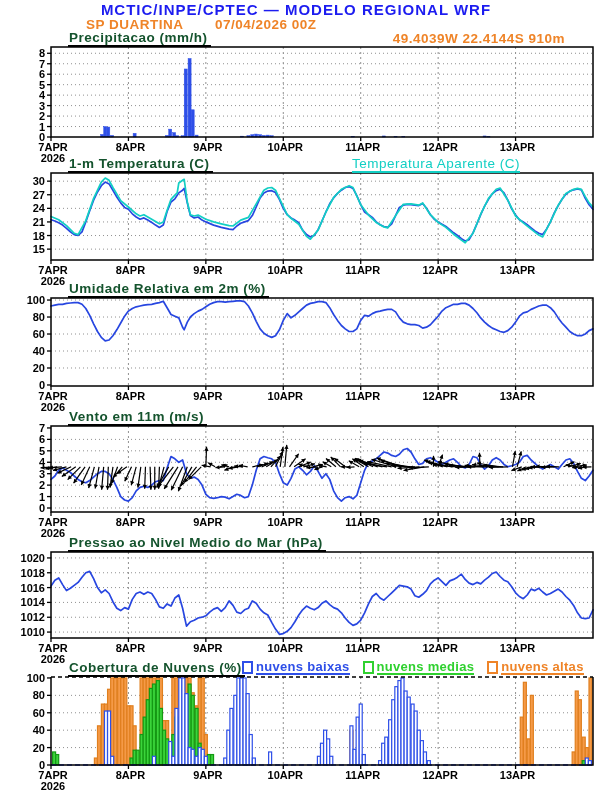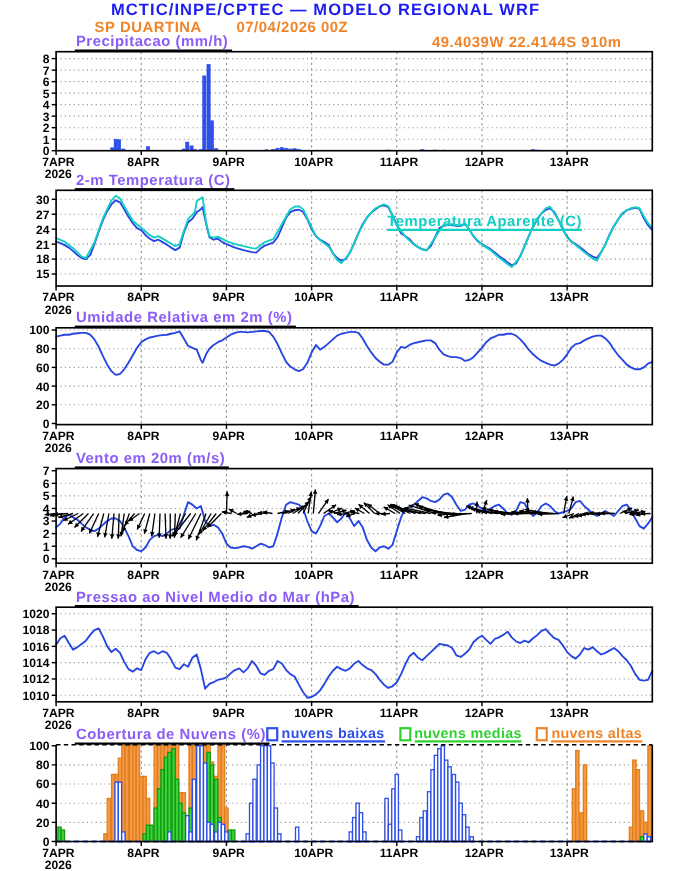--- a/index.html
+++ b/index.html
@@ -2,23 +2,23 @@
 <html><head>
 <meta charset="utf-8">
 <style>
   html,body{margin:0;padding:0;background:#fff;}
   body{width:612px;height:792px;position:relative;overflow:hidden;
        font-family:"Liberation Sans",sans-serif;}
   .hdr-title{position:absolute;top:1px;left:0;width:592px;text-align:center;
              font-size:15px;font-weight:bold;letter-spacing:1px;}
   .hdr-item{position:absolute;font-size:13.5px;font-weight:bold;letter-spacing:0.5px;}
   .ptitle{position:absolute;font-size:13.5px;font-weight:bold;letter-spacing:0.5px;
-          color:#8b5cf6;border-bottom:2px solid #000;padding:0 3px 0 1px;line-height:14px;}
-  .plegend{position:absolute;font-size:13.5px;font-weight:bold;letter-spacing:0.5px;
-           border-bottom:2px solid;line-height:14px;margin-top:37px;}
+          color:#14532d;border-bottom:2px solid #000;padding:0 3px 0 1px;line-height:14px;}
+  .plegend{position:absolute;font-size:13.5px;font-weight:normal;letter-spacing:0.5px;
+           border-bottom:2px solid;line-height:14px;}
   .cloud-legend{position:absolute;display:flex;gap:13px;align-items:flex-start;}
   .cl-item{display:flex;align-items:center;gap:3px;font-size:13px;font-weight:bold;}
   .cl-swatch{width:7px;height:9px;border:2px solid #000;background:#fff;display:inline-block;}
   .cl-label{border-bottom:2px solid;line-height:13px;letter-spacing:0.3px;}
   svg{position:absolute;top:0;left:0;}
 </style>
 </head>
 <body>
 
 <div class="hdr-title" style="color: rgb(28, 28, 240);">MCTIC/INPE/CPTEC — MODELO REGIONAL WRF</div>
@@ -672,24 +672,24 @@
     <text x="285.2857142857143" y="779" text-anchor="middle" font-family="&quot;Liberation Sans&quot;,sans-serif" font-weight="bold" font-size="11px" fill="#000">10APR</text>
     <line x1="360.7142857142857" y1="765" x2="360.7142857142857" y2="769" stroke="#000" stroke-width="1.3"></line>
     <text x="362.7142857142857" y="779" text-anchor="middle" font-family="&quot;Liberation Sans&quot;,sans-serif" font-weight="bold" font-size="11px" fill="#000">11APR</text>
     <line x1="438.14285714285717" y1="765" x2="438.14285714285717" y2="769" stroke="#000" stroke-width="1.3"></line>
     <text x="440.14285714285717" y="779" text-anchor="middle" font-family="&quot;Liberation Sans&quot;,sans-serif" font-weight="bold" font-size="11px" fill="#000">12APR</text>
     <line x1="515.5714285714286" y1="765" x2="515.5714285714286" y2="769" stroke="#000" stroke-width="1.3"></line>
     <text x="517.5714285714286" y="779" text-anchor="middle" font-family="&quot;Liberation Sans&quot;,sans-serif" font-weight="bold" font-size="11px" fill="#000">13APR</text>
   </svg>
 
 <div class="ptitle" style="left:68px;top:31px;">Precipitacao (mm/h)</div>
-<div class="ptitle" style="left:68px;top:157px;">2-m Temperatura (C)</div>
+<div class="ptitle" style="left:68px;top:157px;">1-m Temperatura (C)</div>
 <div class="plegend" style="left: 352px; top: 157px; border-color: rgb(18, 207, 196); color: rgb(18, 207, 196);">Temperatura Aparente (C)</div>
 <div class="ptitle" style="left:68px;top:282px;">Umidade Relativa em 2m (%)</div>
-<div class="ptitle" style="left:68px;top:410px;">Vento em 20m (m/s)</div>
+<div class="ptitle" style="left:68px;top:410px;">Vento em 11m (m/s)</div>
 <div class="ptitle" style="left:68px;top:536px;">Pressao ao Nivel Medio do Mar (hPa)</div>
 <div class="ptitle" style="left:68px;top:661px;">Cobertura de Nuvens (%)</div>
 <div class="cloud-legend" style="left:242px;top:660px;text-align:center;">
   <span class="cl-item">
       <span class="cl-swatch" style="border-color: rgb(46, 79, 232);"></span>
       <span class="cl-label" style="border-color: rgb(46, 79, 232); color: rgb(46, 79, 232);">nuvens baixas</span>
     </span>
   <span class="cl-item">
       <span class="cl-swatch" style="border-color: rgb(47, 209, 47);"></span>
       <span class="cl-label" style="border-color: rgb(47, 209, 47); color: rgb(47, 209, 47);">nuvens medias</span>

